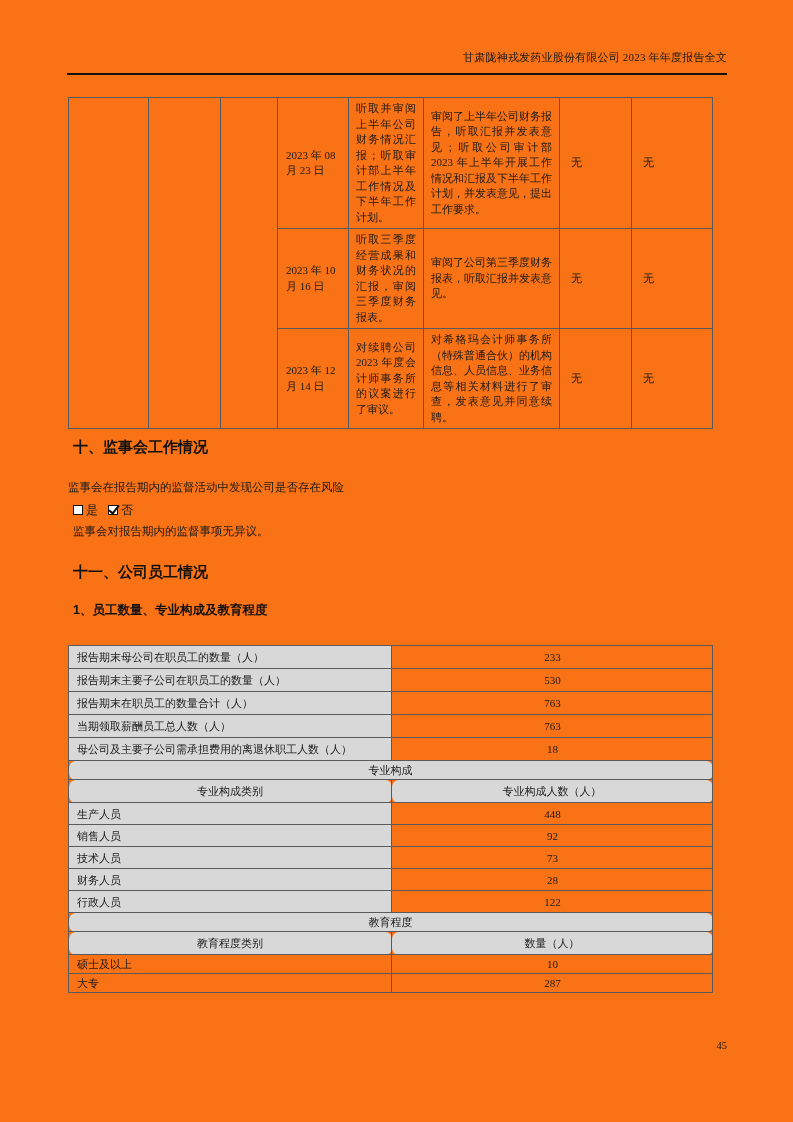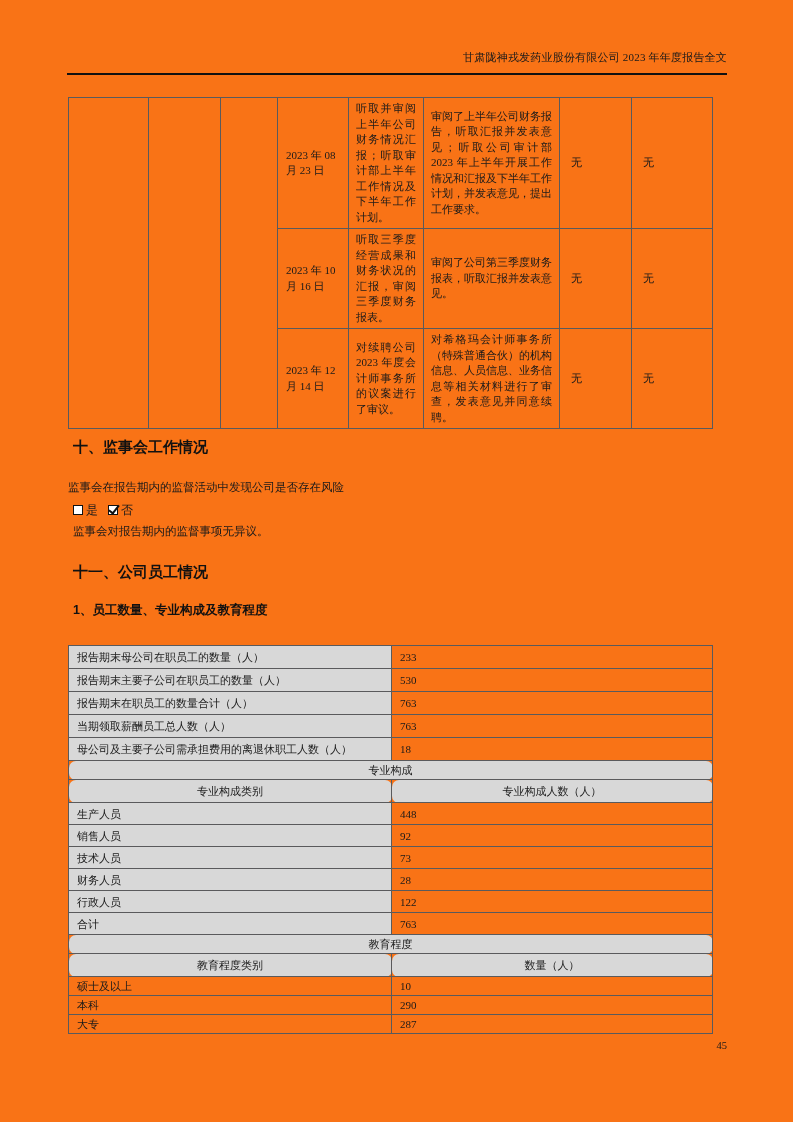--- a/index.html
+++ b/index.html
@@ -25,21 +25,21 @@
   .ctr { text-align:center;border-radius:7px; }
 
   .meet { width:644px; }
   .meet td { padding:3px 7px; line-height:15.5px; }
   .meet td.date { padding-left:8px; }
   .meet td.just { text-align:justify; }
   .meet td.none { padding-left:11px; }
 
   .emp { width:644px; }
   .emp td { padding:0 8px; line-height:14px; }
-  .emp td.val { text-align:left; padding-right:7px;margin-left:36px; }
+  .emp td.val { text-align:center; padding-right:7px;margin-left:36px; }
 
   
   .h-major {
     font-family:"Liberation Sans","DejaVu Sans",sans-serif;
     font-weight:bold; font-size:15px; color:#111;
   }
   .h-minor {
     font-family:"Liberation Sans","DejaVu Sans",sans-serif;
     font-weight:bold; font-size:12.5px; color:#111;
   }
@@ -170,41 +170,33 @@
       <td class="val">73</td>
     </tr>
     <tr style="height:22px">
       <td class="gray">财务人员</td>
       <td class="val">28</td>
     </tr>
     <tr style="height:22px">
       <td class="gray">行政人员</td>
       <td class="val">122</td>
     </tr>
-    <tr style="height:22px">
-      <td class="gray">合计</td>
-      <td class="val">763</td>
-    </tr>
 
     <tr style="height:19px">
       <td class="gray ctr" colspan="2">教育程度</td>
     </tr>
     <tr style="height:23px">
       <td class="gray ctr">教育程度类别</td>
       <td class="gray ctr">数量（人）</td>
     </tr>
     <tr style="height:19px">
       <td>硕士及以上</td>
       <td class="val">10</td>
     </tr>
     <tr style="height:19px">
-      <td>本科</td>
-      <td class="val">290</td>
-    </tr>
-    <tr style="height:19px">
       <td>大专</td>
       <td class="val">287</td>
     </tr>
   </tbody>
     </table>
 
   <div class="abs page-num">45</div>
 
 </div>
 

